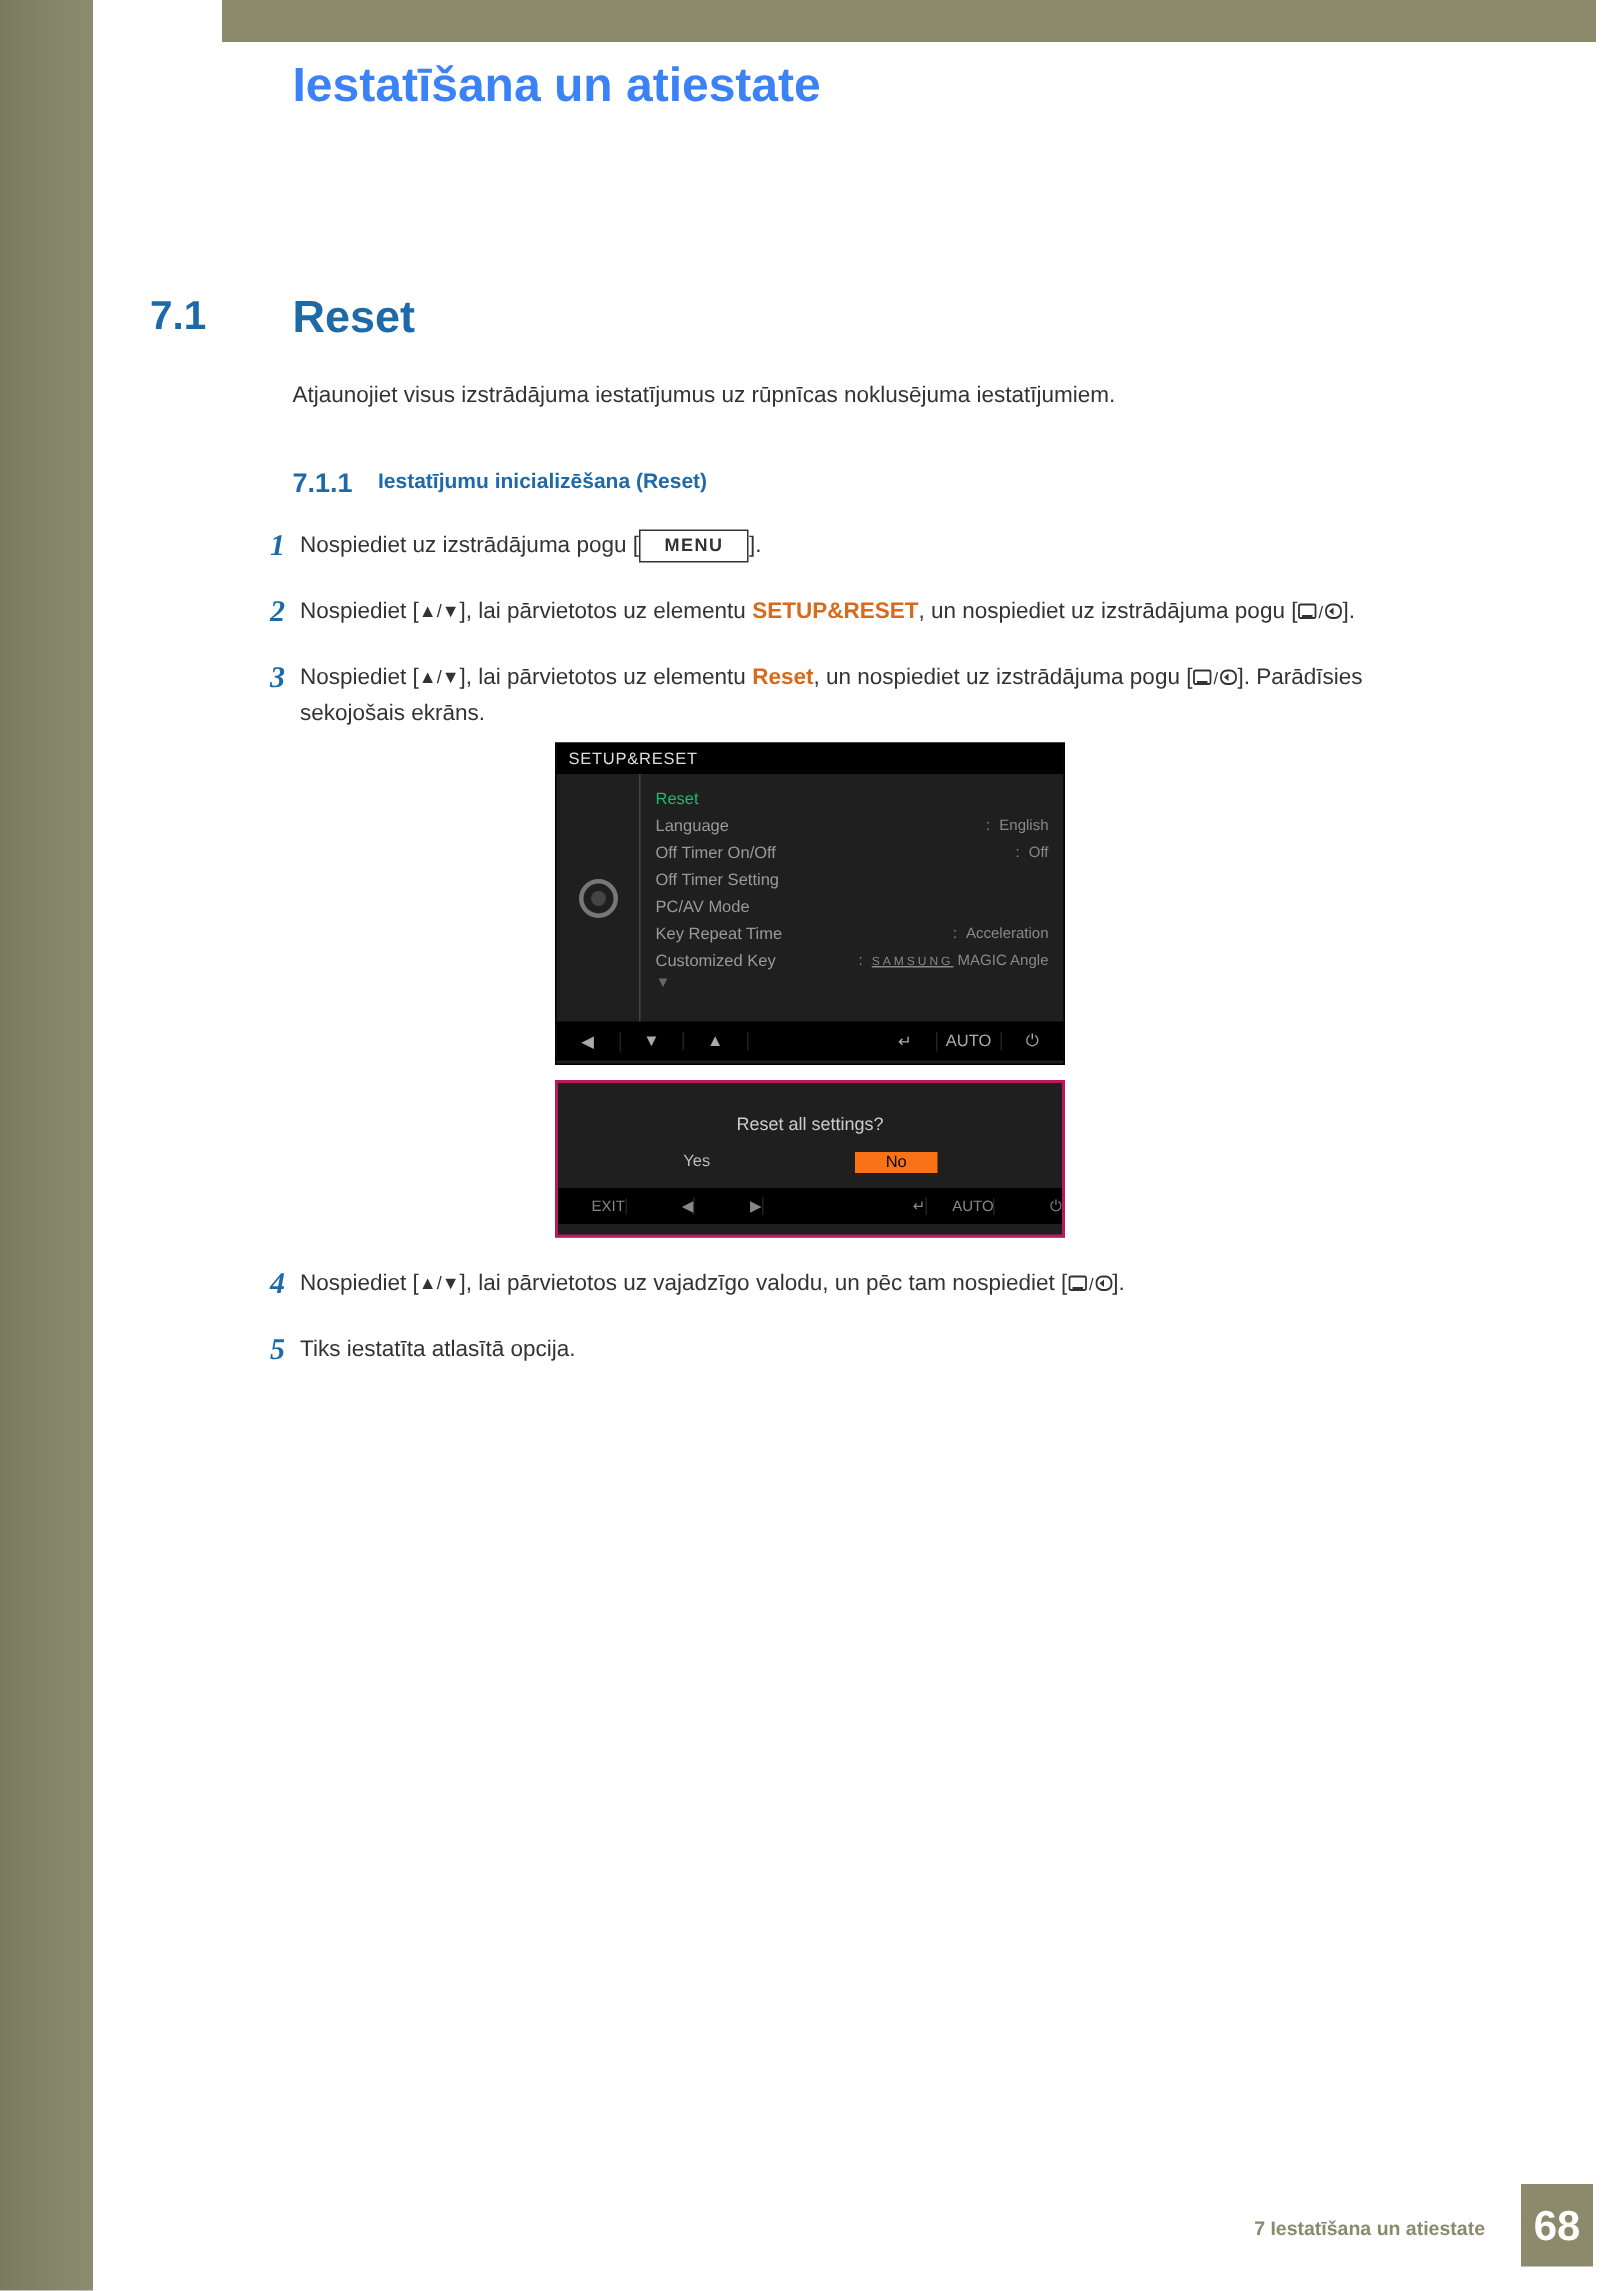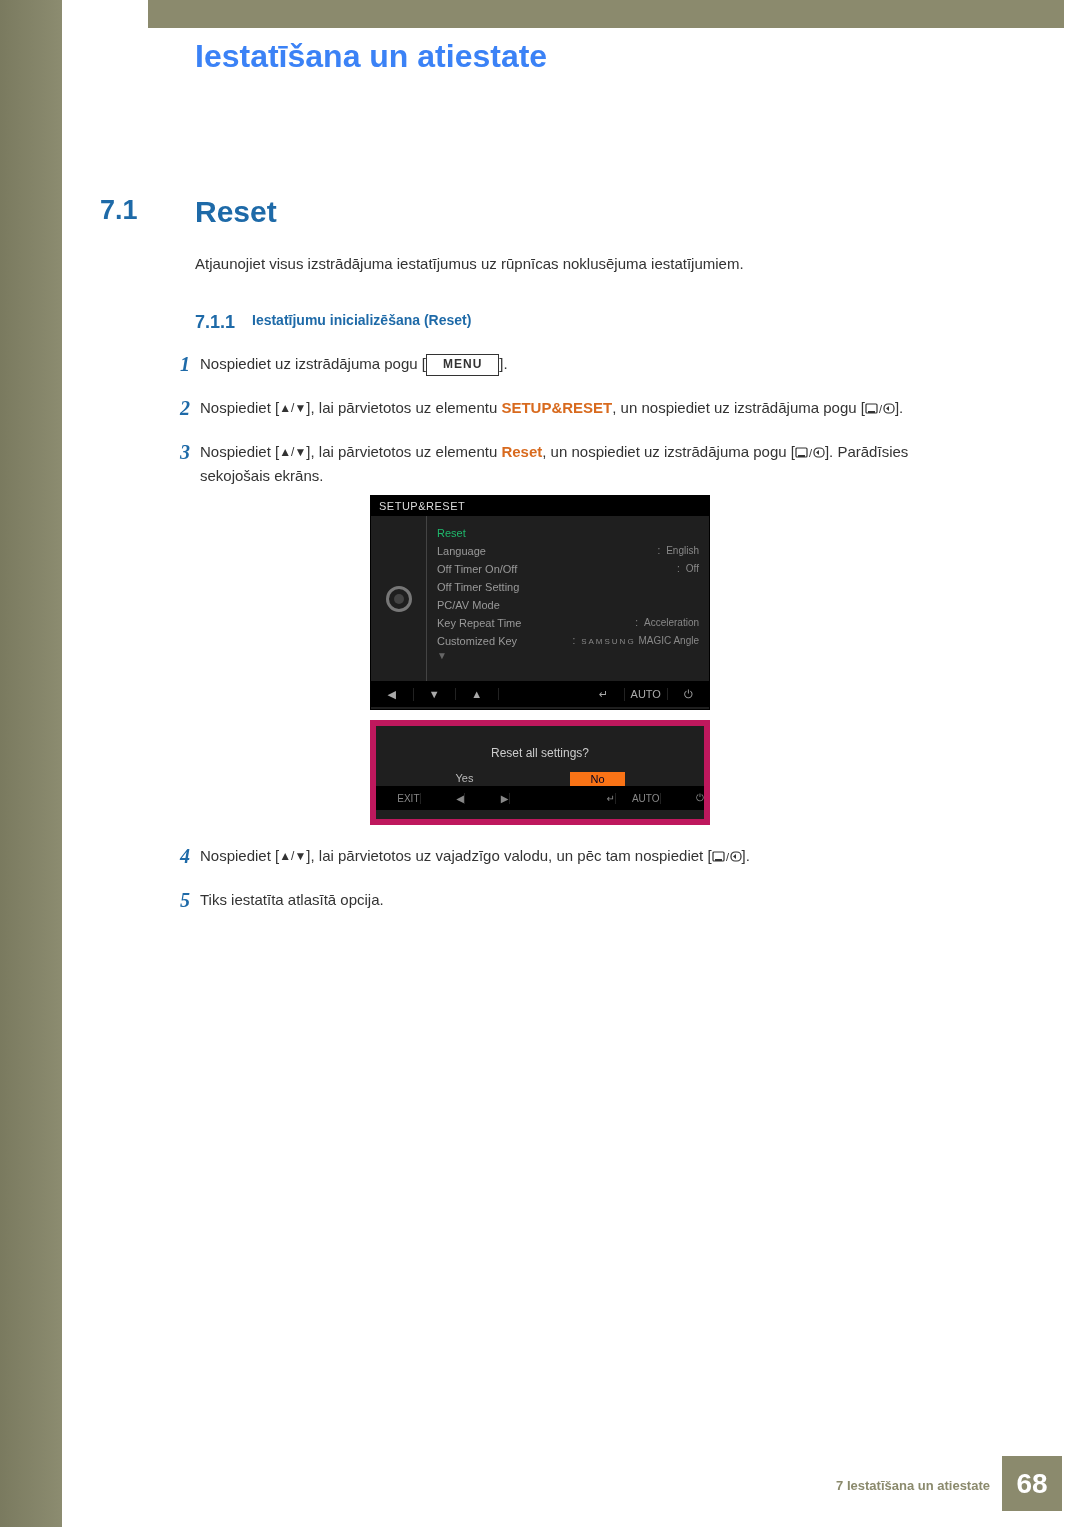--- a/index.html
+++ b/index.html
@@ -31,38 +31,38 @@
   .gear { width:26px; height:26px; border-radius:50%; border:3px solid #777; display:flex; align-items:center; justify-content:center; }
   .gear::after { content:""; width:10px; height:10px; border-radius:50%; background:#444; }
   .osd1 .right { flex:1; border-left:1px solid #444; padding: 8px 10px; font-size: 11px; color: #999; }
   .menu-row { display:flex; justify-content:space-between; padding: 3px 0; }
   .menu-row.sel { color:#1fb86c; }
   .menu-row .val { color:#888; font-size:10px; }
   .menu-row .colon { margin-right: 6px; }
   .osd1 .ctrlbar { height: 26px; background:#000; display:flex; align-items:center; color:#aaa; font-size:10px; }
   .ctrl-cell { flex:1; text-align:center; border-right:1px solid #222; font-size:11px; }
   .ctrl-cell:last-child { border-right:none; }
-  .brand-txt { font-size:8px; letter-spacing:2px; }
+  .brand-txt { font-size:8px; letter-spacing:2px;text-decoration:underline; }
 
   
-  .osd2 { position: absolute; left: 370px; top: 720px; width: 340px; height: 105px; background:#1f1f1f; border:6px solid #be185d; }
+  .osd2 { position: absolute; left: 370px; top: 720px; width: 340px; height: 105px; background:#1f1f1f; border:2px solid #be185d; }
   .osd2 .msg { text-align:center; color:#ccc; font-size:12px; padding: 20px 0 12px; }
-  .osd2 .btns { display:flex; justify-content:center; gap:57px; font-size:11px; }
+  .osd2 .btns { display:flex; justify-content:center; gap:57px; font-size:11px; padding-bottom:10px; }
   .osd2 .btn-yes { color:#bbb; }
   .osd2 .btn-no { background:#f97316; color:#002; padding:1px 20px;margin-left:40px; }
   .osd2 .ctrlbar2 { height:24px; background:#000; display:flex; align-items:center; font-size:10px; color:#888; }
   .ctrl2-cell { flex:1; text-align:right; border-right:1px solid #222; }
   .ctrl2-cell:last-child { border-right:none; }
 
   .steps-lower { position:absolute; left:170px; top:840px; width:760px; }
 
   
   .footer { position:absolute; left:0; bottom:16px; right:0; height:55px;margin-left:24px; }
   .footer-label { position:absolute; right:90px; bottom:18px; font-size:13px; color:#8b8a6d; font-weight:bold; }
-  .footer-pg-box { position:absolute; right:18px; bottom:0; width:60px; height:55px; background:#8b8a6d; color:#fff; display:flex; align-items:center; justify-content:center; font-size:28px; font-weight:bold; }
+  .footer-pg-box { position:absolute; right:18px; bottom:0; width:48px; height:55px; background:#8b8a6d; color:#fff; display:flex; align-items:center; justify-content:center; font-size:28px; font-weight:bold; }
 
   svg.inline { vertical-align:middle; }
 </style>
 </head>
 <body>
 
 <div class="left-stripe"></div>
 <div class="top-bar"></div>
 <div class="tab-notch"></div>
 

